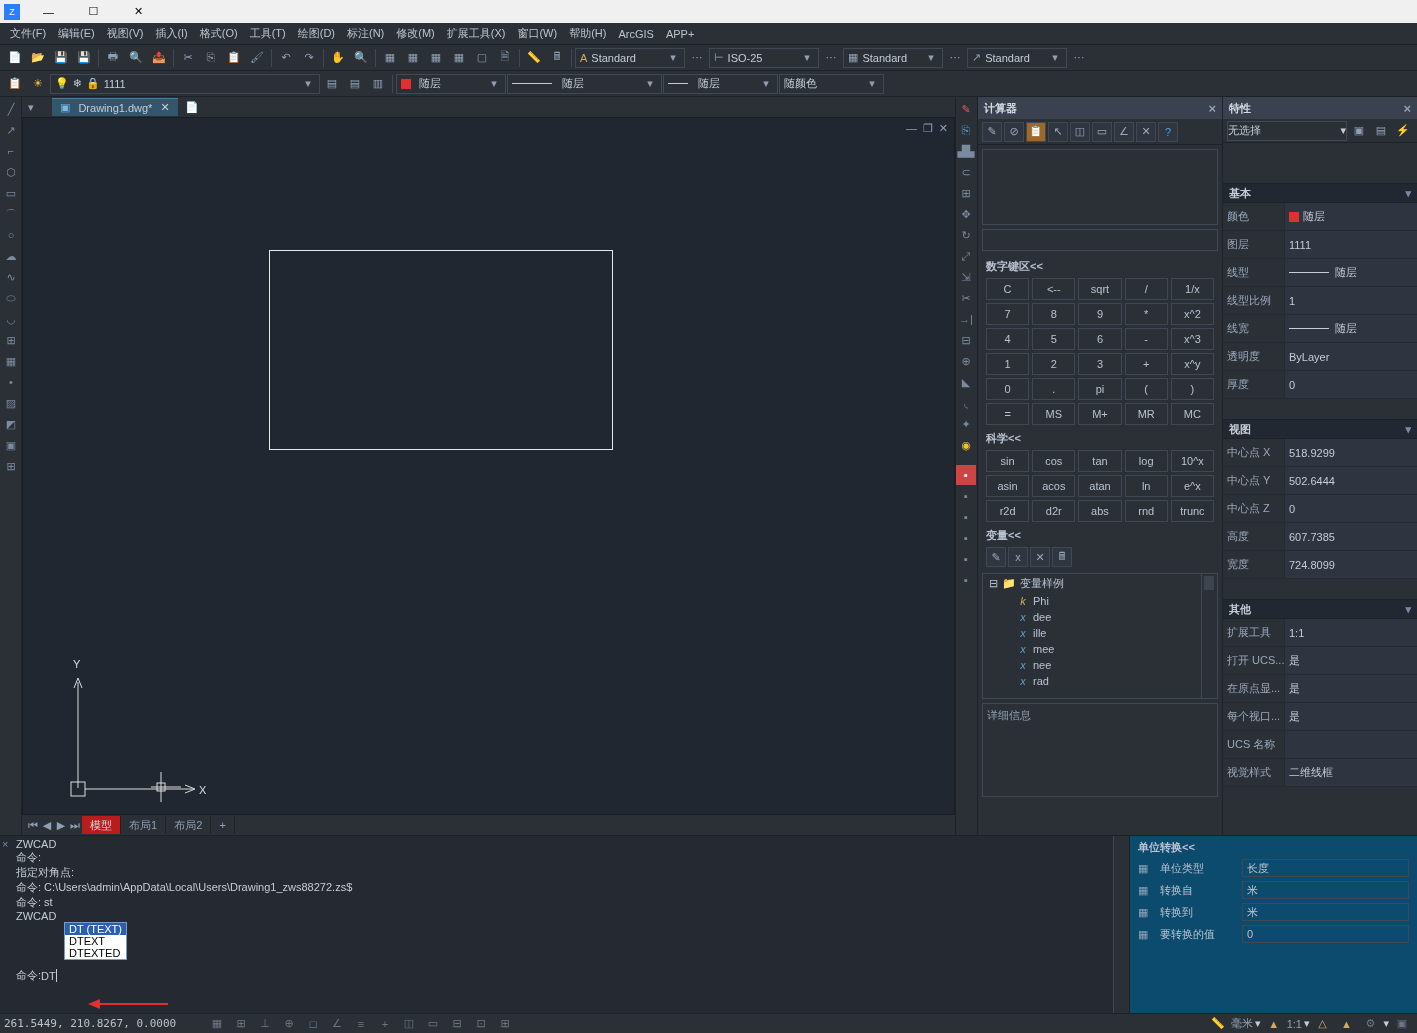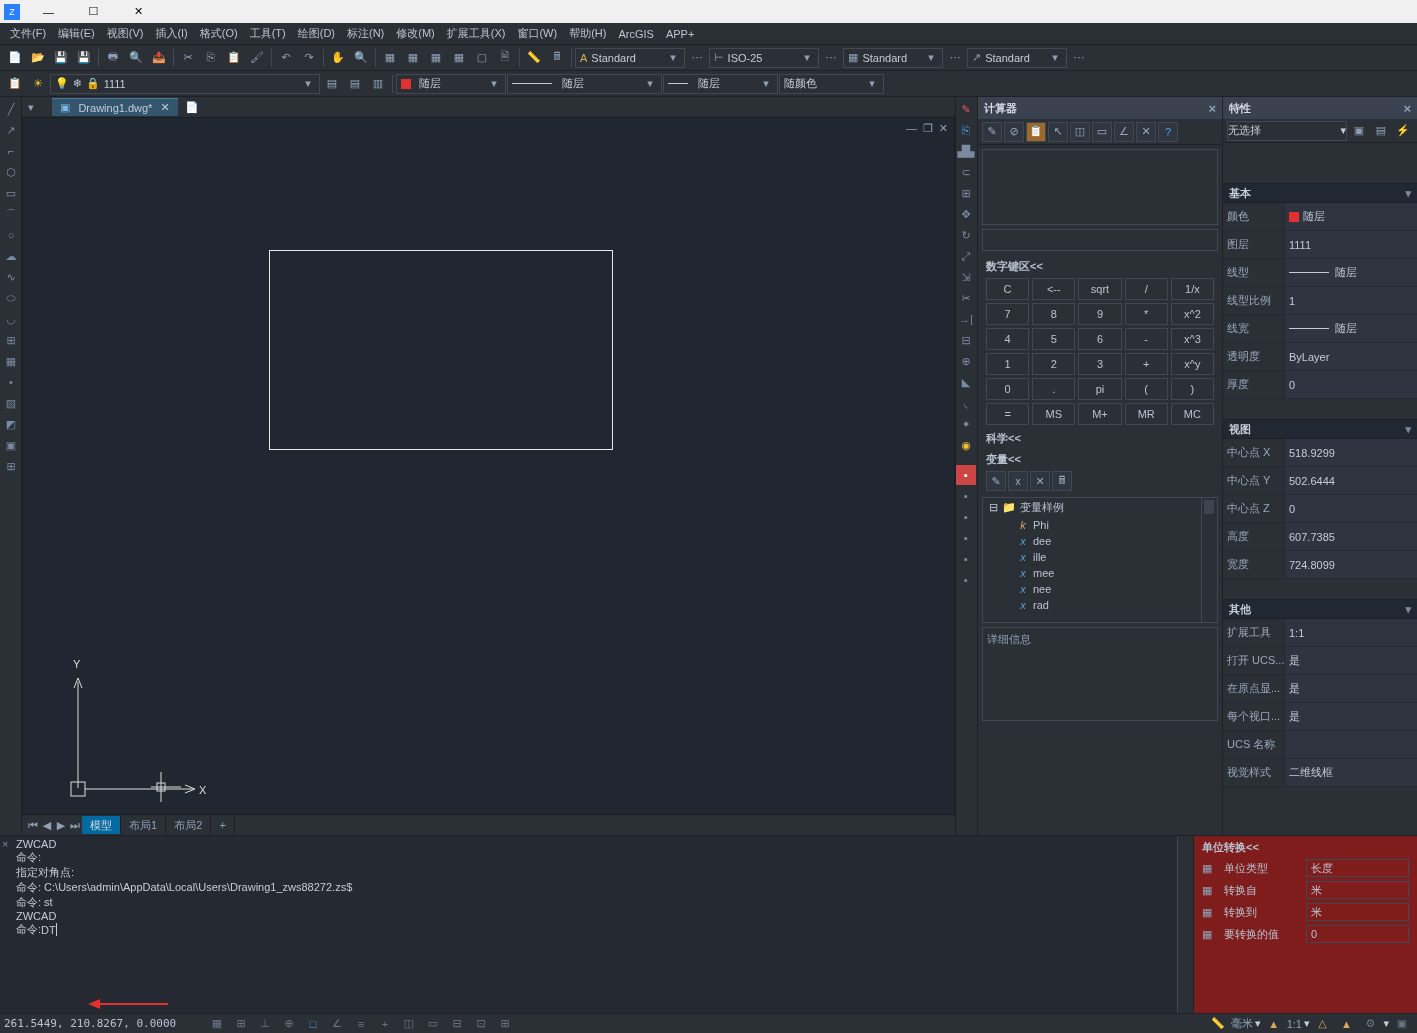--- a/index.html
+++ b/index.html
@@ -23,21 +23,21 @@
 .center{flex:1;display:flex;flex-direction:column;background:#252a32;min-width:0}
 .doctabs{height:20px;background:#2b3037;display:flex;align-items:center;gap:4px;padding-left:30px}
 .doctab{background:#33556e;height:18px;padding:0 8px;display:flex;align-items:center;gap:8px;border-top:1px solid #4a7a9c;font-family:monospace}
 .canvas{flex:1;background:#212730;position:relative;border:1px solid #1a1d22}
 .canvas .viewctl{position:absolute;right:6px;top:4px;display:flex;gap:6px;color:#8fa0b5}
 .rect{position:absolute;left:246px;top:132px;width:344px;height:200px;border:1px solid #e8e8e8}
 .ucs{position:absolute;left:40px;bottom:12px;color:#dcdcdc}
 .modeltabs{height:20px;background:#2b3037;display:flex;align-items:center;padding-left:4px}
 .navbtn{width:14px;height:16px;display:flex;align-items:center;justify-content:center;color:#8fa0b5}
 .mtab{height:18px;padding:0 8px;display:flex;align-items:center;border-right:1px solid #1e2127;color:#8fa0b5}
-.mtab.active{background:#0369a1;color:#d2dae3}
+.mtab.active{background:#b91c1c;color:#d2dae3}
 .righttools{width:22px;background:#2b3037;border-left:1px solid #1e2127;display:flex;flex-direction:column;padding:2px 0;gap:1px}
 .rt{width:20px;height:20px;display:flex;align-items:center;justify-content:center;color:#7a8aa0}
 .panels{display:flex}
 .panel{background:#2b3037;border-left:1px solid #1e2127;display:flex;flex-direction:column}
 .phd{height:22px;background:#3a4250;display:flex;align-items:center;padding:0 6px;font-weight:bold;color:#d2dae3}
 .phd .x{margin-left:auto;font-size:13px;color:#8fa0b5}
 .calc-panel{width:245px}
 .calctb{height:26px;display:flex;align-items:center;padding:0 4px;gap:2px;border-bottom:1px solid #1e2127}
 .cbtn{width:20px;height:20px;display:flex;align-items:center;justify-content:center;border:1px solid #404856;color:#9aa8bc;background:#2f3640}
 .cinput{height:76px;margin:4px;border:1px solid #404856;background:#2b3037}
@@ -70,21 +70,21 @@
 .swatch{width:10px;height:10px;background:#e03030;margin-right:4px}
 .line-sw{width:40px;height:1px;background:#c5ccd6;margin-right:6px}
 .cmdarea{height:178px;background:#252a32;border-top:1px solid #1e2127;display:flex}
 .cmdhist{flex:1;font-family:"SimSun",monospace;font-size:13px;color:#c5ccd6;padding:2px 4px;overflow:hidden;position:relative}
 .cmdhist .x{position:absolute;left:2px;top:2px;color:#7a8aa0}
 .cmdline{display:flex;align-items:center;font-family:"SimSun",monospace;font-size:13px}
 .autocomplete{position:absolute;background:#fff;color:#000;border:1px solid #7a9ac6;font-family:"SimSun",monospace;font-size:12px}
 .autocomplete div{padding:0 4px}
 .autocomplete .sel{background:#2a5fb0;color:#fff}
 .cmdscroll{width:16px;background:#2b3037;border-left:1px solid #404856}
-.cmdcalc{width:224px;border-left:1px solid #1e2127;background:#7f1d1d}
+.cmdcalc{width:288px;border-left:1px solid #1e2127;background:#0c4a6e}
 .statusbar{height:20px;background:#2b3037;border-top:1px solid #1e2127;display:flex;align-items:center;padding:0 4px;gap:2px}
 .statusbar .coord{width:200px;font-family:monospace;color:#b8c2d0}
 .sbtn{width:22px;height:18px;display:flex;align-items:center;justify-content:center;color:#6a7688;border:1px solid transparent}
 .sbtn.on{color:#5a9fd4}
 .arrow-red{position:absolute;pointer-events:none}
 svg{display:block}
 </style>
 </head>
 <body>
 
@@ -345,20 +345,37 @@
           <div class="key">pi</div>
           <div class="key">(</div>
           <div class="key">)</div>
           <div class="key">=</div>
           <div class="key">MS</div>
           <div class="key">M+</div>
           <div class="key">MR</div>
           <div class="key">MC</div>
         </div>
       <div class="csect"><span>科学&lt;&lt;</span></div>
+      <div class="scikeys" id="scipad">
+          <div class="key">sin</div>
+          <div class="key">cos</div>
+          <div class="key">tan</div>
+          <div class="key">log</div>
+          <div class="key">10^x</div>
+          <div class="key">asin</div>
+          <div class="key">acos</div>
+          <div class="key">atan</div>
+          <div class="key">ln</div>
+          <div class="key">e^x</div>
+          <div class="key">r2d</div>
+          <div class="key">d2r</div>
+          <div class="key">abs</div>
+          <div class="key">rnd</div>
+          <div class="key">trunc</div>
+        </div>
       <div class="csect"><span>变量&lt;&lt;</span></div>
       <div class="vartb">
         <div class="cbtn">✎</div>
         <div class="cbtn">x</div>
         <div class="cbtn">✕</div>
         <div class="cbtn">🖩</div>
       </div>
       <div class="vartree">
         <div class="vnode">
             <span>⊟</span>
@@ -514,20 +531,27 @@
 <div class="cmdarea">
   <div class="cmdhist">
     <span class="x">×</span>
     <div style="padding-left:12px">
       <div>ZWCAD</div>
       <div>命令:</div>
       <div>指定对角点:</div>
       <div>命令: C:\Users\admin\AppData\Local\Users\Drawing1_zws88272.zs$</div>
       <div>命令: st</div>
       <div>ZWCAD</div>
+      <div style="height:46px;position:relative">
+        <div class="autocomplete" style="left:48px;top:0">
+          <div class="sel">DT (TEXT)</div>
+          <div>DTEXT</div>
+          <div>DTEXTED</div>
+        </div>
+      </div>
       <div class="cmdline">
         <span>命令: </span>
           <span>DT</span>
           <span style="border-left:1px solid #c5ccd6;height:13px;display:inline-block;vertical-align:middle"></span>
       </div>
     </div>
     <svg class="arrow-red" style="left:88px;bottom:2px" width="80" height="14">
       <line x1="80" y1="7" x2="8" y2="7" stroke="#e03030" stroke-width="2"></line>
       <polygon points="0,7 12,2 12,12" fill="#e03030"></polygon>
     </svg>

